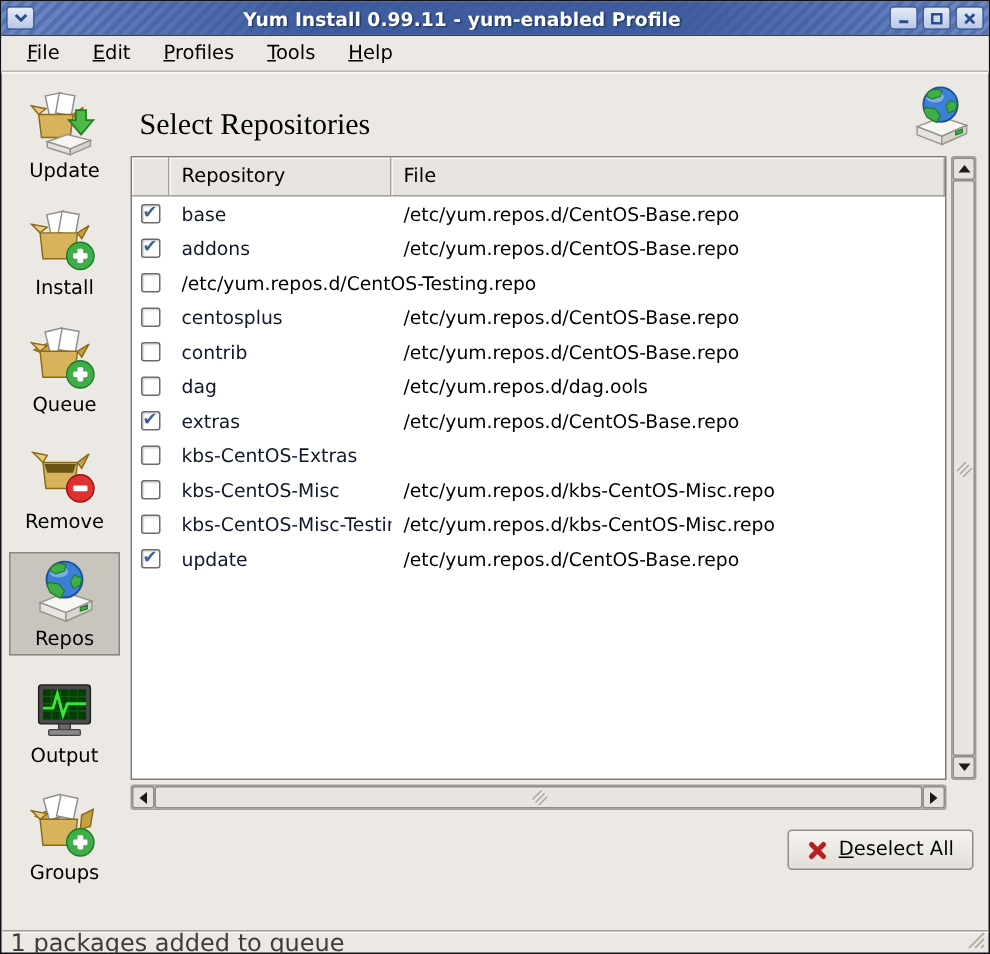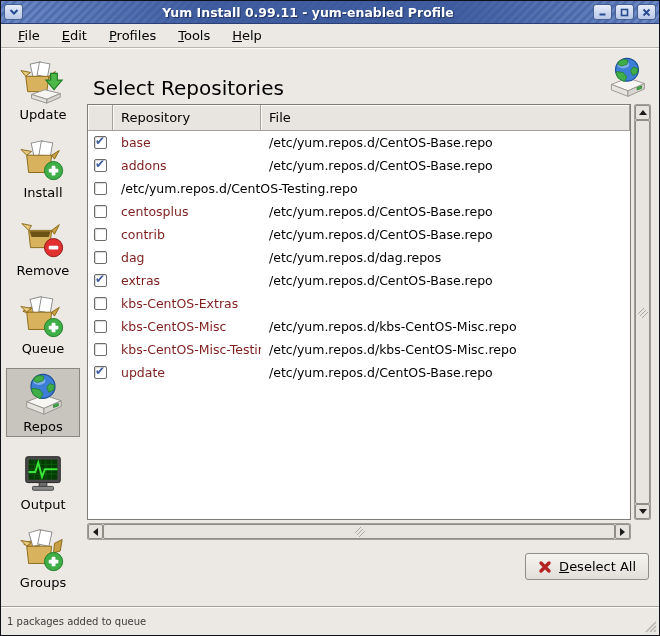--- a/index.html
+++ b/index.html
@@ -64,22 +64,23 @@
   }
   .side-item.selected { background:#c8c5bf; border-color:#8a8781; }
   .side-label { margin-top:1px; }
 
   .content {
     flex:1; min-width:0;
     display:flex; flex-direction:column;
     padding:6px 8px 0 2px;
   }
   .content-header {
-    flex:none; display:flex; justify-content:space-between; align-items:flex-end;
+    flex:none; display:flex; justify-content:space-between; align-items:center;
     padding:2px 2px 4px 6px;
+    font-family:Liberation Serif, serif;
   }
   .page-title { font-size:20px; font-weight:normal; color:#000; margin-top:10px; }
 
   
   .scrolled {
     flex:none; height:436px;
     display:grid;
     grid-template-columns:1fr 17px;
     grid-template-rows:1fr 17px;
     column-gap:3px; row-gap:3px;
@@ -96,21 +97,21 @@
     box-shadow:inset 1px 1px 0 #fbfaf8;
     display:flex; align-items:center;
     padding-left:8px; font-size:13px; color:#000;
   }
   .hc0 { width:25px; flex:none; padding-left:0; }
   .hc1 { width:148px; flex:none; }
   .hc2 { flex:1; }
   .tbody { flex:1; }
   .trow { display:flex; height:23px; align-items:center; }
   .tc0 { width:25px; flex:none; display:flex; justify-content:center; }
-  .tc1 { width:148px; flex:none; padding-left:8px; font-size:12.5px; color:#7f1d1d;
+  .tc1 { width:148px; flex:none; padding-left:8px; font-size:12.5px; color:#0f172a;
          white-space:nowrap; overflow:hidden; }
   .tc2 { flex:1; padding-left:8px; font-size:12.5px; color:#000; white-space:nowrap; }
   .checkbox {
     width:13px; height:13px; display:inline-block; position:relative;
     background:#fff; border:1px solid #6e6b66; border-radius:2px;
     box-shadow:inset 1px 1px 1px rgba(0,0,0,.15);
   }
   .checkbox.checked::after {
     content:"\2714"; position:absolute; left:0px; top:-3px;
     font-size:12px; color:#3f5e9e;
@@ -153,26 +154,26 @@
     display:inline-flex; align-items:center; justify-content:center; gap:7px;
     padding:0 12px;
     background:linear-gradient(#f6f4f1,#e2dfd9);
     border:1px solid #8f8d88; border-radius:3px;
     font-size:13px; color:#000;
   }
   .btn.focused { outline:1px dotted #4c4a45; outline-offset:-4px; }
 
   
   .statusbar {
-    flex:none; height:29px;
+    flex:none; height:15px;
     border-top:1px solid #a3a09b;
     box-shadow:inset 0 1px 0 #fbfaf8;
     display:flex; align-items:center;
     padding:0 6px; position:relative;
-    font-size:10px; color:#3d3d3d;
+    font-size:16px; color:#3d3d3d;
   }
   .resize-grip { position:absolute; right:2px; bottom:2px; }
 </style>
 </head>
 <body>
 
 <div class="window">
 
   <div class="titlebar">
     <span class="winbtn">
@@ -240,47 +241,47 @@
           <polygon points="33,18 41,13 36,22" fill="#c7a045" stroke="#8a6a18"></polygon>
           <circle cx="35" cy="34" r="9.5" fill="#3fae49" stroke="#1f7d26"></circle>
           <rect x="30" y="32" width="10" height="4" rx="1" fill="#fff"></rect>
           <rect x="33" y="29" width="4" height="10" rx="1" fill="#fff"></rect>
         </svg>
         <span class="side-label">Install</span>
       </div>
 
       <div class="side-item">
         <svg width="46" height="46" viewBox="0 0 48 48">
-          <polygon points="9,15 33,15 31,33 11,33" fill="#d8b25c" stroke="#8a6a18"></polygon>
-          <polygon points="10,16 32,16 30,22 12,22" fill="#6b5316"></polygon>
-          <polygon points="9,15 2,8 12,10" fill="#e7c97f" stroke="#8a6a18"></polygon>
-          <polygon points="33,15 41,9 36,19" fill="#c7a045" stroke="#8a6a18"></polygon>
-          <circle cx="35" cy="33" r="9.5" fill="#e03030" stroke="#8f1717"></circle>
-          <rect x="30" y="31" width="10" height="4" rx="1" fill="#fff"></rect>
-        </svg>
-        <span class="side-label">Remove</span>
-      </div>
-
-      <div class="side-item">
-        <svg width="46" height="46" viewBox="0 0 48 48">
           <polygon points="3,18 17,11 27,15 13,22" fill="#cfa74e" stroke="#8a6a18"></polygon>
           <g stroke="#8d8d8d" stroke-width="1" fill="#fff">
             <rect x="12" y="4" width="12" height="15" transform="rotate(-14 18 11)"></rect>
             <rect x="21" y="4" width="12" height="15" transform="rotate(10 27 11)"></rect>
           </g>
           <polygon points="7,19 33,19 31,37 9,37" fill="#d8b25c" stroke="#8a6a18"></polygon>
           <polygon points="7,19 1,13 12,15" fill="#e7c97f" stroke="#8a6a18"></polygon>
           <polygon points="33,19 41,14 36,23" fill="#c7a045" stroke="#8a6a18"></polygon>
           <circle cx="35" cy="35" r="9.5" fill="#3fae49" stroke="#1f7d26"></circle>
           <rect x="30" y="33" width="10" height="4" rx="1" fill="#fff"></rect>
           <rect x="33" y="30" width="4" height="10" rx="1" fill="#fff"></rect>
         </svg>
         <span class="side-label">Queue</span>
       </div>
 
+      <div class="side-item">
+        <svg width="46" height="46" viewBox="0 0 48 48">
+          <polygon points="9,15 33,15 31,33 11,33" fill="#d8b25c" stroke="#8a6a18"></polygon>
+          <polygon points="10,16 32,16 30,22 12,22" fill="#6b5316"></polygon>
+          <polygon points="9,15 2,8 12,10" fill="#e7c97f" stroke="#8a6a18"></polygon>
+          <polygon points="33,15 41,9 36,19" fill="#c7a045" stroke="#8a6a18"></polygon>
+          <circle cx="35" cy="33" r="9.5" fill="#e03030" stroke="#8f1717"></circle>
+          <rect x="30" y="31" width="10" height="4" rx="1" fill="#fff"></rect>
+        </svg>
+        <span class="side-label">Remove</span>
+      </div>
+
       <div class="side-item selected">
         <svg width="46" height="46" viewBox="0 0 48 48">
           <path d="M7 31 L25 24 L43 30 L25 38 Z" fill="#f7f6f3" stroke="#97948e"></path>
           <path d="M7 31 L7 37 L25 44 L25 38 Z" fill="#e6e4de" stroke="#97948e"></path>
           <path d="M25 44 L43 36 L43 30 L25 38 Z" fill="#d8d6cf" stroke="#97948e"></path>
           <polygon points="35,34.5 40,32.8 40,35.3 35,37" fill="#3fae49" stroke="#1f7d26" stroke-width="0.8"></polygon>
           <circle cx="24" cy="15" r="12.5" fill="#3d7fd6" stroke="#1c4f96" stroke-width="1.3"></circle>
           <ellipse cx="20" cy="9.5" rx="6.5" ry="4" fill="#a9cdf2" opacity="0.6"></ellipse>
           <path d="M15 6 q5 -4 10 -1 l-1 4 -6 2 -4 -2 z M13 17 l7 1 4 5 -3 5 -7 -4 -2 -5 z M31 12 l5 2 -1 5 -5 2 -2 -5 z" fill="#3fae49" stroke="#1f7d26" stroke-width="0.8"></path>
         </svg>
@@ -371,21 +372,21 @@
                   <span class="checkbox"></span>
                 </div>
                 <div class="tc1">contrib</div>
                 <div class="tc2">/etc/yum.repos.d/CentOS-Base.repo</div>
               </div>
               <div class="trow">
                 <div class="tc0">
                   <span class="checkbox"></span>
                 </div>
                 <div class="tc1">dag</div>
-                <div class="tc2">/etc/yum.repos.d/dag.repos</div>
+                <div class="tc2">/etc/yum.repos.d/dag.ools</div>
               </div>
               <div class="trow">
                 <div class="tc0">
                   <span class="checkbox checked"></span>
                 </div>
                 <div class="tc1">extras</div>
                 <div class="tc2">/etc/yum.repos.d/CentOS-Base.repo</div>
               </div>
               <div class="trow">
                 <div class="tc0">

